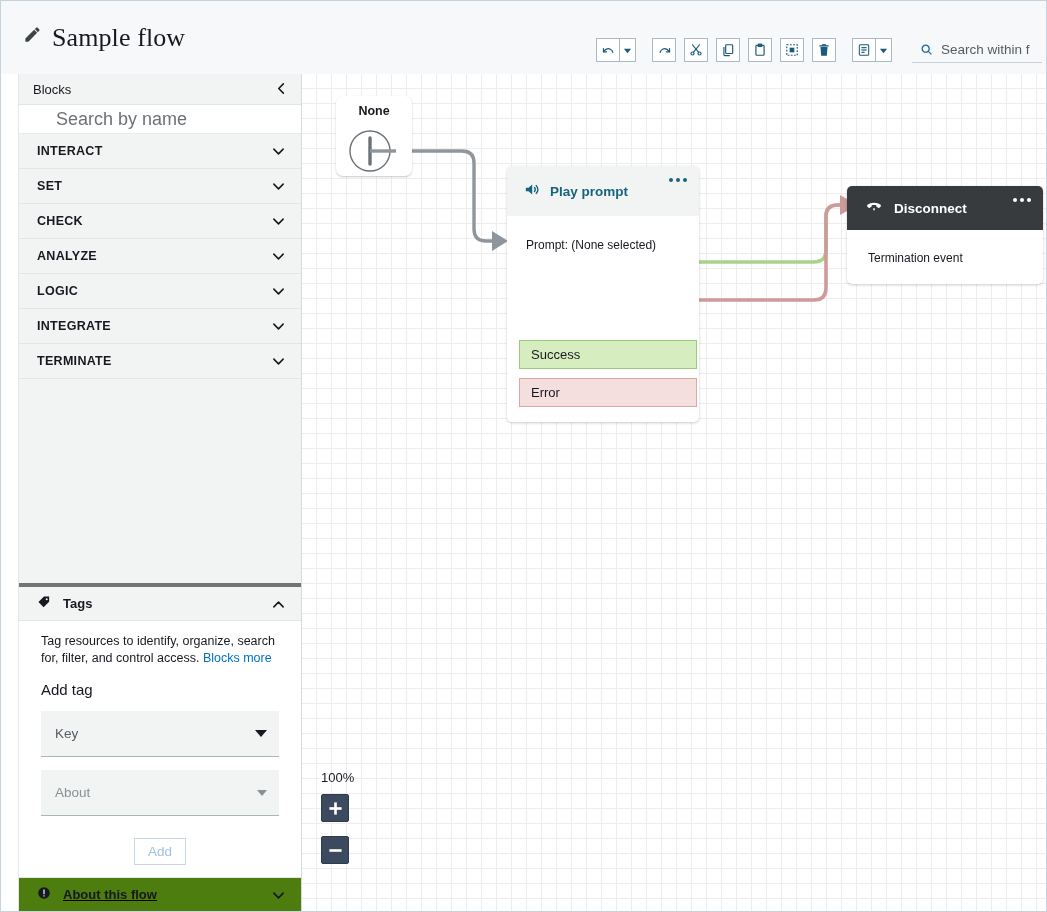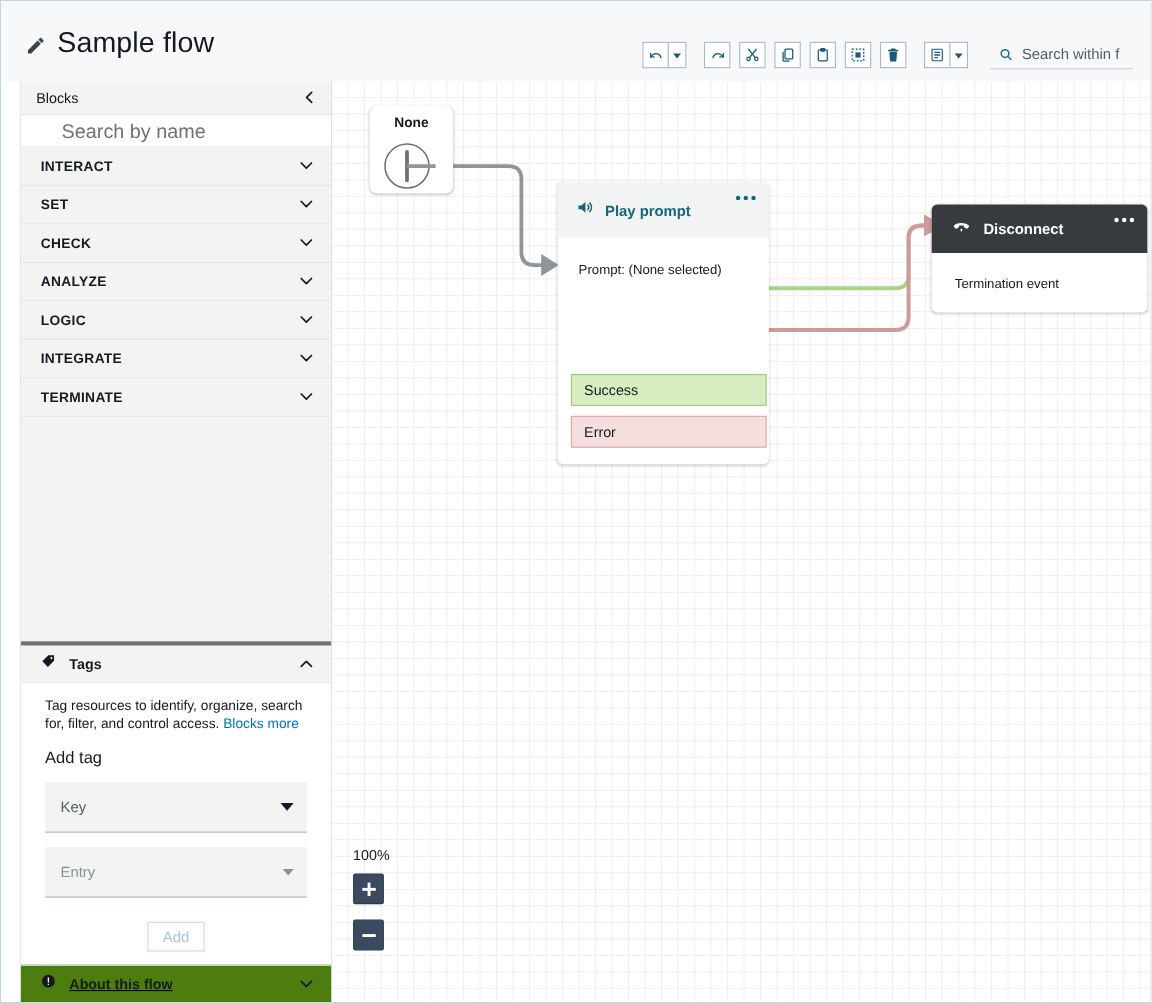--- a/index.html
+++ b/index.html
@@ -17,32 +17,32 @@
     overflow: hidden;
   }
 
   
   .titlebar {
     position: absolute; left: 0; top: 0;
     width: 1045px; height: 73px;
     background: #f7f8f9;
     display: flex; align-items: center;
   }
-  .title-wrap { display: flex; align-items: flex-end; gap: 10px; padding-left: 22px; }
+  .title-wrap { display: flex; align-items: flex-start; gap: 10px; padding-left: 22px; font-family: Liberation Serif, serif; }
   .pencil-icon { width: 19px; height: 19px; display:block; }
   .flow-title {
     font-size: 26px; font-weight: 400; color: #16191f;
     letter-spacing: 0.1px; line-height: 1;
   }
 
   
   .toolbar {
     position: absolute; right: 0; top: 36px;
     display: flex; align-items: center; gap: 8px;
-    padding-right: 16px;
+    padding-right: 4px;
   }
   .btn-group { display: flex; }
   .tbtn {
     width: 24px; height: 24px;
     border: 1px solid #aab7c4;
     background: #ffffff;
     display: flex; align-items: center; justify-content: center;
     cursor: pointer;
   }
   .tbtn.split-left { border-right: none; width: 23px; }
@@ -434,21 +434,21 @@
           <a href="#">Blocks more</a>
         </div>
         <div class="add-tag-lbl">Add tag</div>
 
         <div class="field">
           <span class="ftxt">Key</span>
           <span class="caret-dn"></span>
         </div>
 
         <div class="field">
-          <span class="ftxt muted">Entry</span>
+          <span class="ftxt muted">About</span>
           <span class="caret-dn light"></span>
         </div>
 
         <div class="add-row">
           <button class="add-btn">Add</button>
         </div>
       </div>
 
       <div class="about-row">
         <div class="left">

